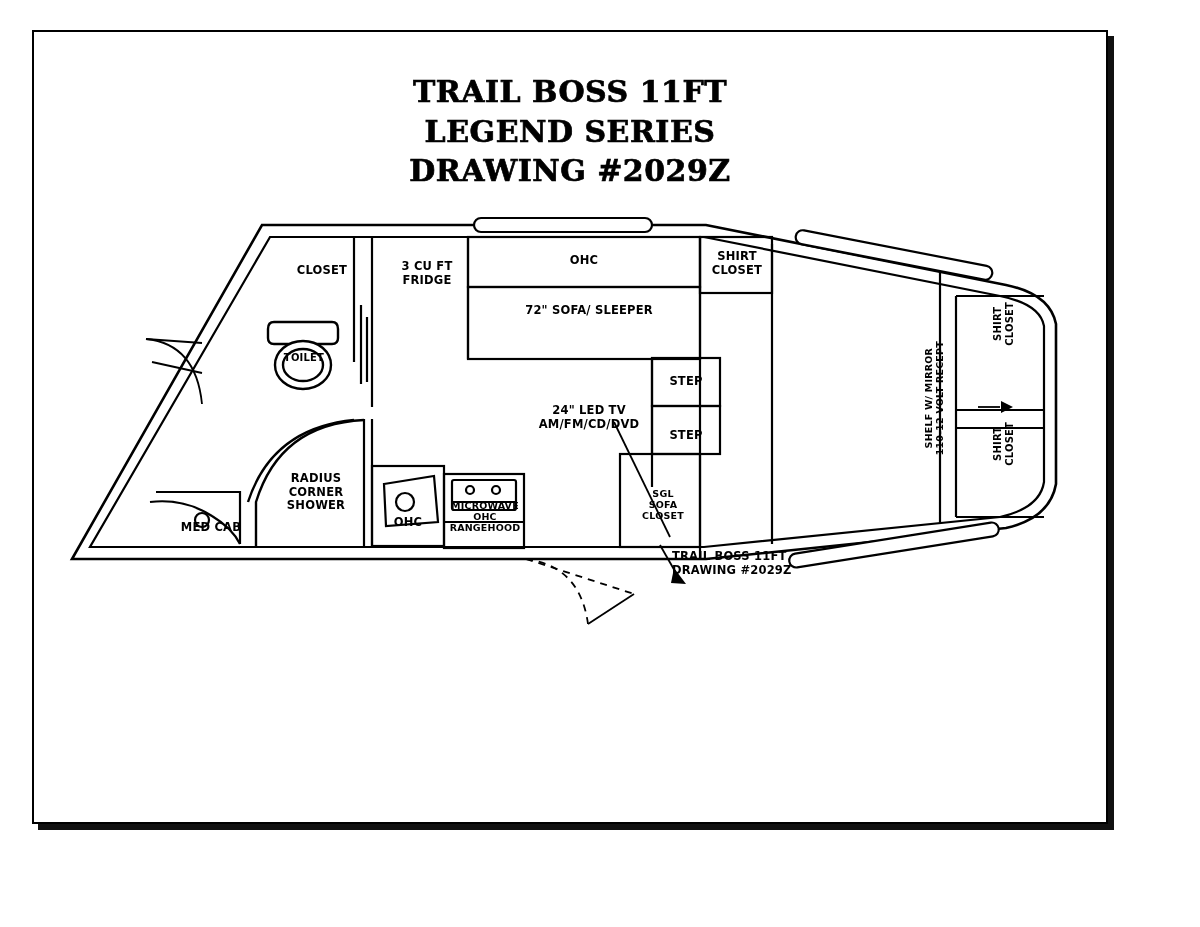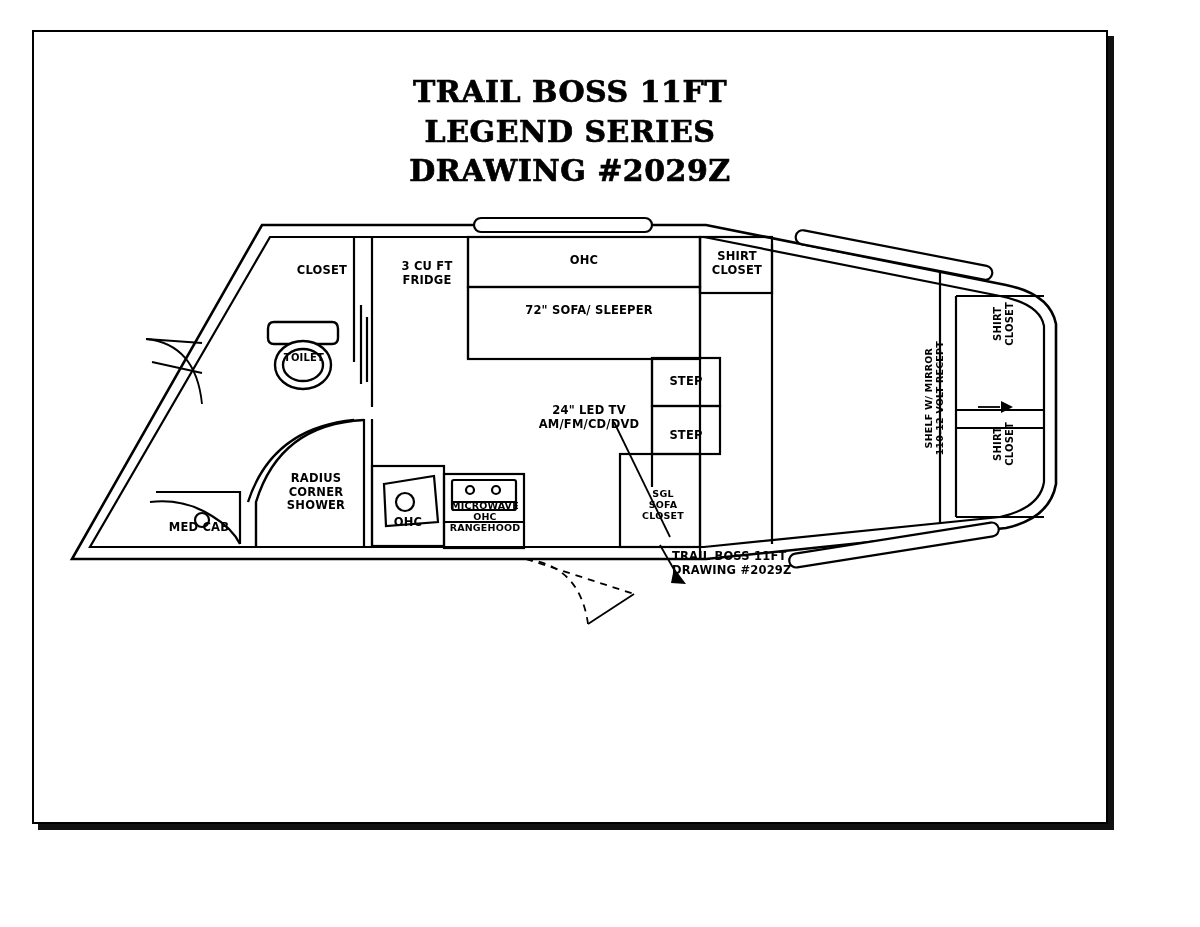--- a/index.html
+++ b/index.html
@@ -252,19 +252,19 @@
       <div class="lbl" style="left:338px; top:484px; width:72px;">OHC</div>
 
       <div class="lbl xs" style="left:404px; top:468px; width:94px;">MICROWAVE
 OHC
 RANGEHOOD</div>
 
       <div class="lbl xs" style="left:594px; top:456px; width:70px;">SGL
 SOFA
 CLOSET</div>
 
-      <div class="lbl" style="left:110px; top:489px; width:110px;">MED CAB</div>
+      <div class="lbl" style="left:122px; top:489px; width:110px;">MED CAB</div>
 
       <div class="lbl left" style="left:638px; top:518px; width:200px;">TRAIL BOSS 11FT
 DRAWING #2029Z</div>
     </div>
   </div>
 </div>
 
 </body></html>

